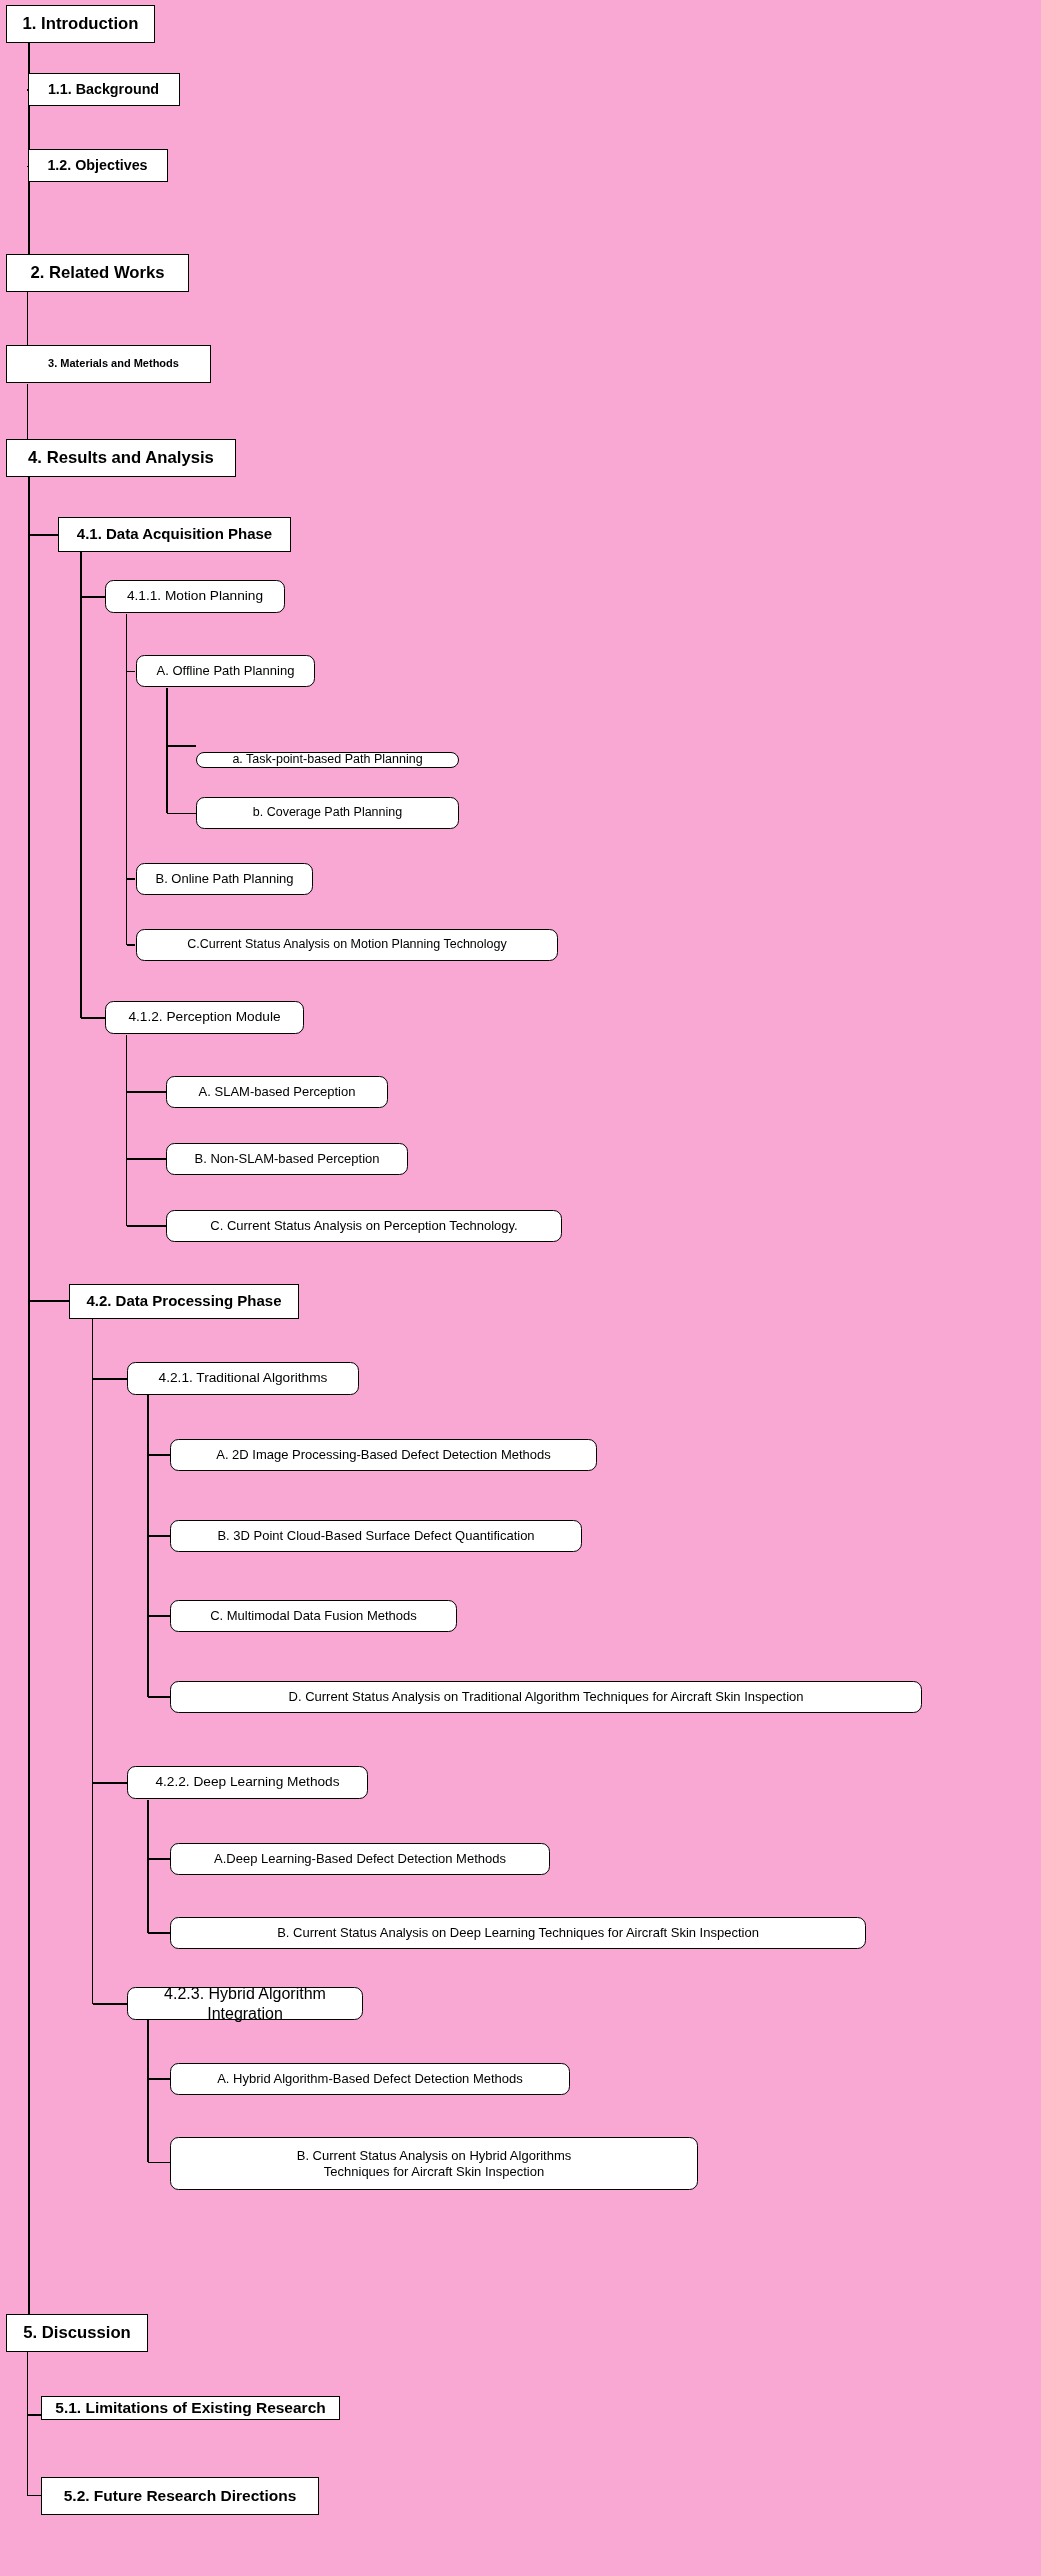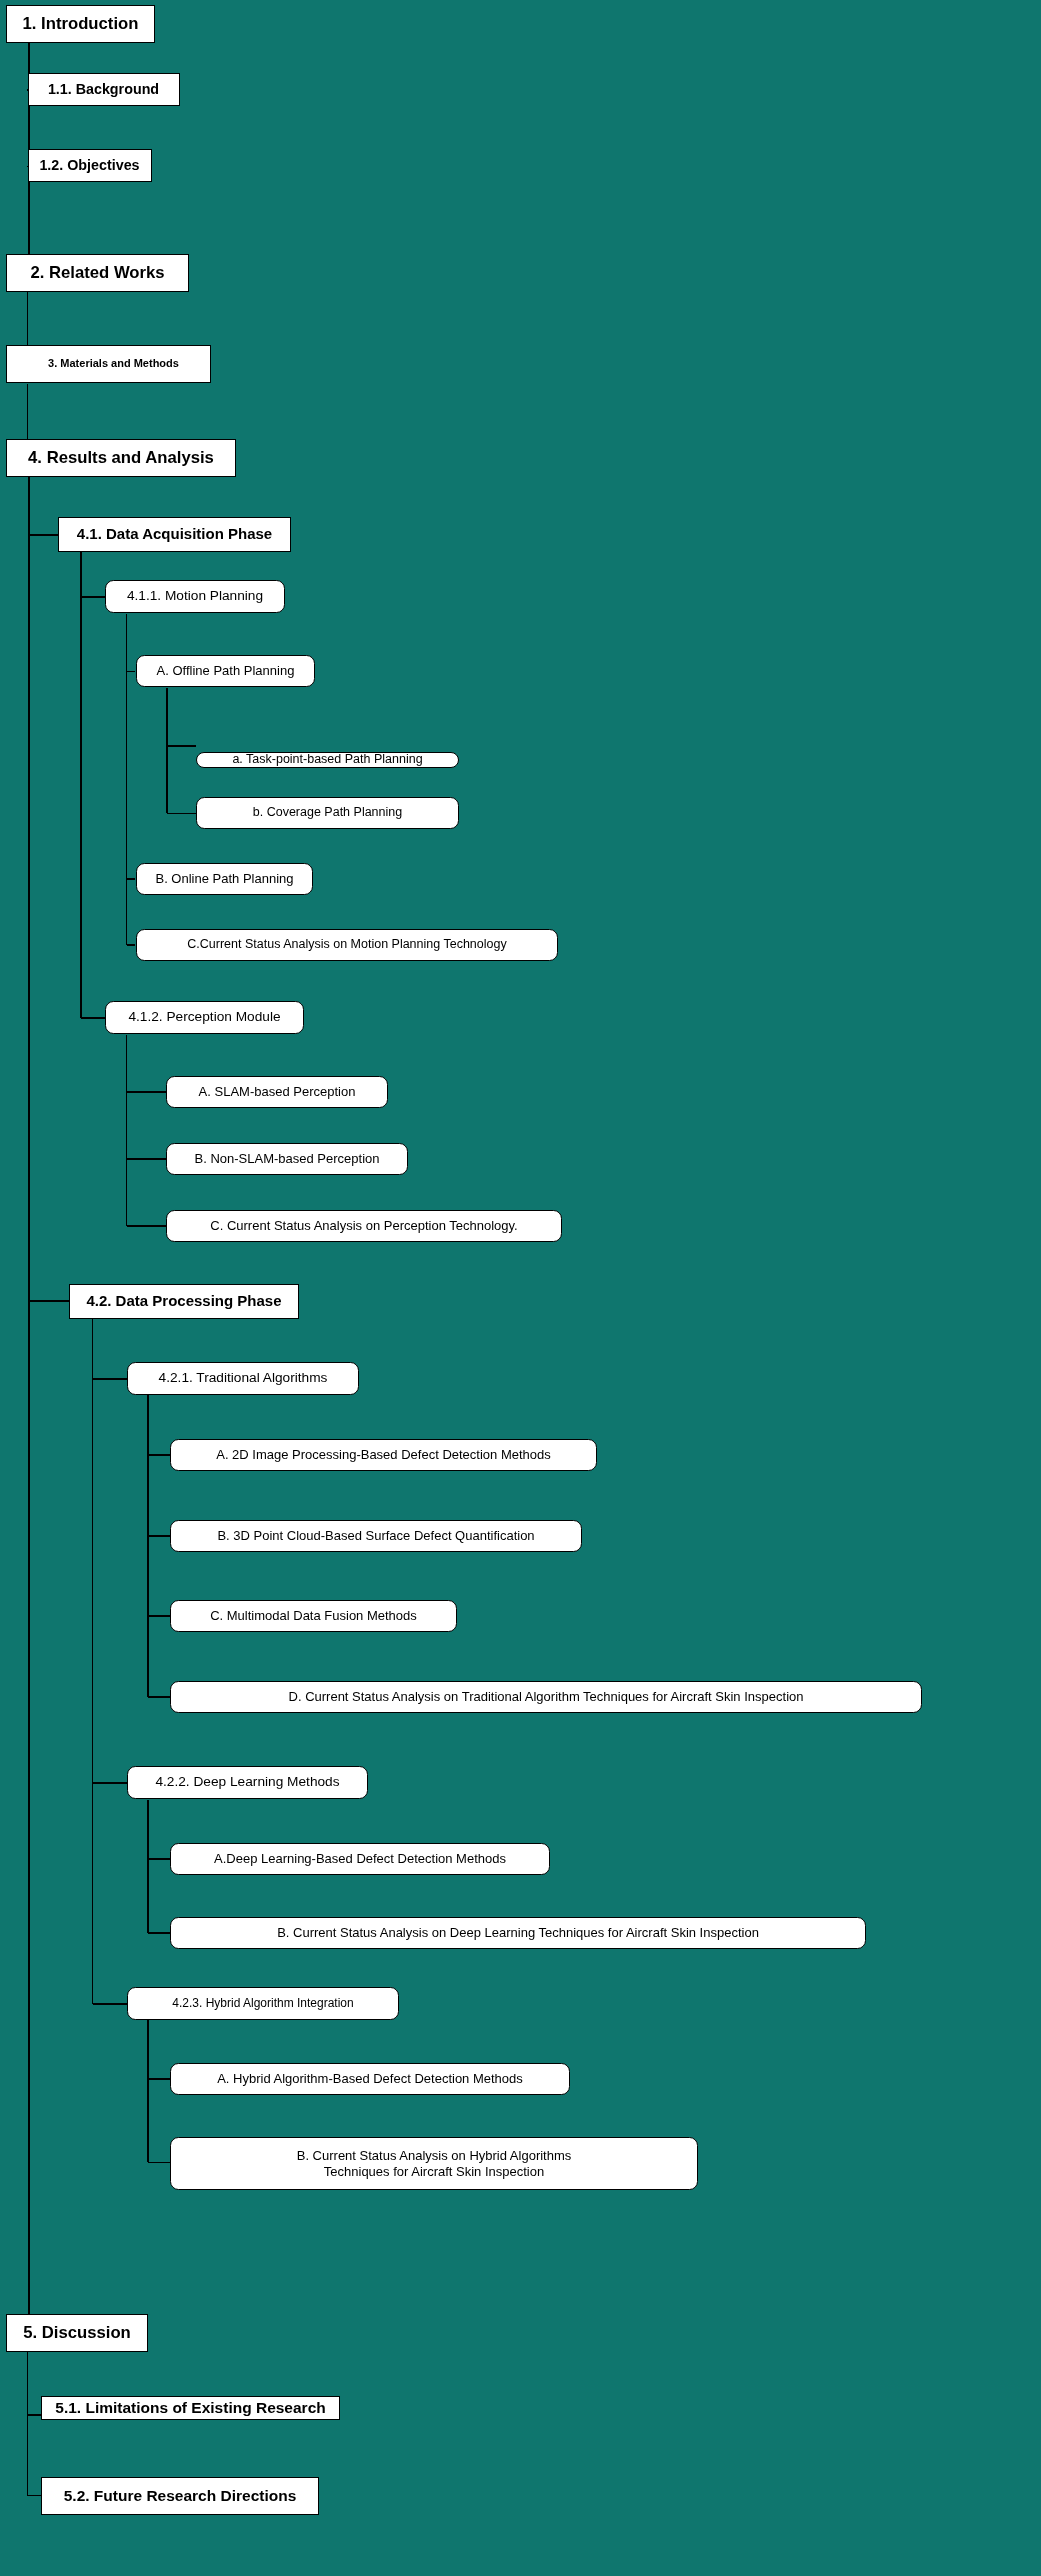--- a/index.html
+++ b/index.html
@@ -1,18 +1,18 @@
 <!DOCTYPE html>
 <html style="font-size:9.6px"><head>
 <meta charset="utf-8">
 <title>Paper Structure Flowchart</title>
 <style>
   html,body{margin:0;padding:0;background:#ffffff;}
   body{font-family:"Liberation Sans", sans-serif;}
-  #root{position:relative;width:1041px;height:2576px;background:#0f766e;overflow:hidden;}
+  #root{position:relative;width:1041px;height:2576px;background:#f9a8d4;overflow:hidden;}
   #wire{position:absolute;left:0;top:0;width:1041px;height:2576px;pointer-events:none;}
   .node{
     position:absolute;
     box-sizing:border-box;
     background:#ffffff;
     border:1.8px solid #000000;
     display:flex;
     align-items:center;
     justify-content:center;
     text-align:center;
@@ -89,21 +89,21 @@
       <line x1="46" y1="3939" x2="46" y2="4180" stroke="#000000" stroke-width="3" shape-rendering="crispEdges"></line>
       <line x1="46" y1="4180" x2="68" y2="4180" stroke="#000000" stroke-width="3" shape-rendering="crispEdges"></line>
     </svg>
   <div id="nodes">
       <div class="node lvl-major" style="left: 6px; top: 4.8px; width: 149px; height: 38px; font-size: 16.7px;">
         <span class="label">1. Introduction</span>
       </div>
       <div class="node lvl-major" style="left: 27.5px; top: 73px; width: 152px; height: 33px; font-size: 14.3px;">
         <span class="label">1.1. Background</span>
       </div>
-      <div class="node lvl-major" style="left: 27.5px; top: 149px; width: 124px; height: 33px; font-size: 14.3px; align-items: center;">
+      <div class="node lvl-major" style="left: 27.5px; top: 149px; width: 140px; height: 33px; font-size: 14.3px; align-items: center;">
         <span class="label">1.2. Objectives</span>
       </div>
       <div class="node lvl-major" style="left: 6px; top: 254px; width: 183px; height: 38px; font-size: 16.7px;">
         <span class="label">2. Related Works</span>
       </div>
       <div class="node lvl-major" style="left: 6px; top: 345px; width: 205px; height: 38px; font-size: 11px; padding-left: 16px;">
         <span class="label">3. Materials and Methods</span>
       </div>
       <div class="node lvl-major" style="left: 6px; top: 439px; width: 230px; height: 38px; font-size: 16.7px; align-items: center;">
         <span class="label">4. Results and Analysis</span>
@@ -161,21 +161,21 @@
       </div>
       <div class="node lvl-minor" style="left: 127px; top: 1766px; width: 241px; height: 33px; font-size: 13.7px;">
         <span class="label">4.2.2. Deep Learning Methods</span>
       </div>
       <div class="node lvl-minor" style="left: 170px; top: 1843px; width: 380px; height: 32px; font-size: 13px;">
         <span class="label">A.Deep Learning-Based Defect Detection Methods</span>
       </div>
       <div class="node lvl-minor" style="left: 170px; top: 1917px; width: 696px; height: 32px; font-size: 13px;">
         <span class="label">B. Current Status Analysis on Deep Learning Techniques for Aircraft Skin Inspection</span>
       </div>
-      <div class="node lvl-minor" style="left: 127px; top: 1987px; width: 272px; height: 33px; font-size: 12px;">
+      <div class="node lvl-minor" style="left: 127px; top: 1987px; width: 236px; height: 33px; font-size: 16px;">
         <span class="label">4.2.3. Hybrid Algorithm Integration</span>
       </div>
       <div class="node lvl-minor" style="left: 170px; top: 2063px; width: 400px; height: 32px; font-size: 13px;">
         <span class="label">A. Hybrid Algorithm-Based Defect Detection Methods</span>
       </div>
       <div class="node lvl-minor" style="left: 170px; top: 2137px; width: 528px; height: 53px; font-size: 13px;">
         <span class="label ml">B. Current Status Analysis on Hybrid Algorithms
 Techniques for Aircraft Skin Inspection</span>
       </div>
       <div class="node lvl-major" style="left: 6px; top: 2314px; width: 142px; height: 38px; font-size: 16.7px;">

